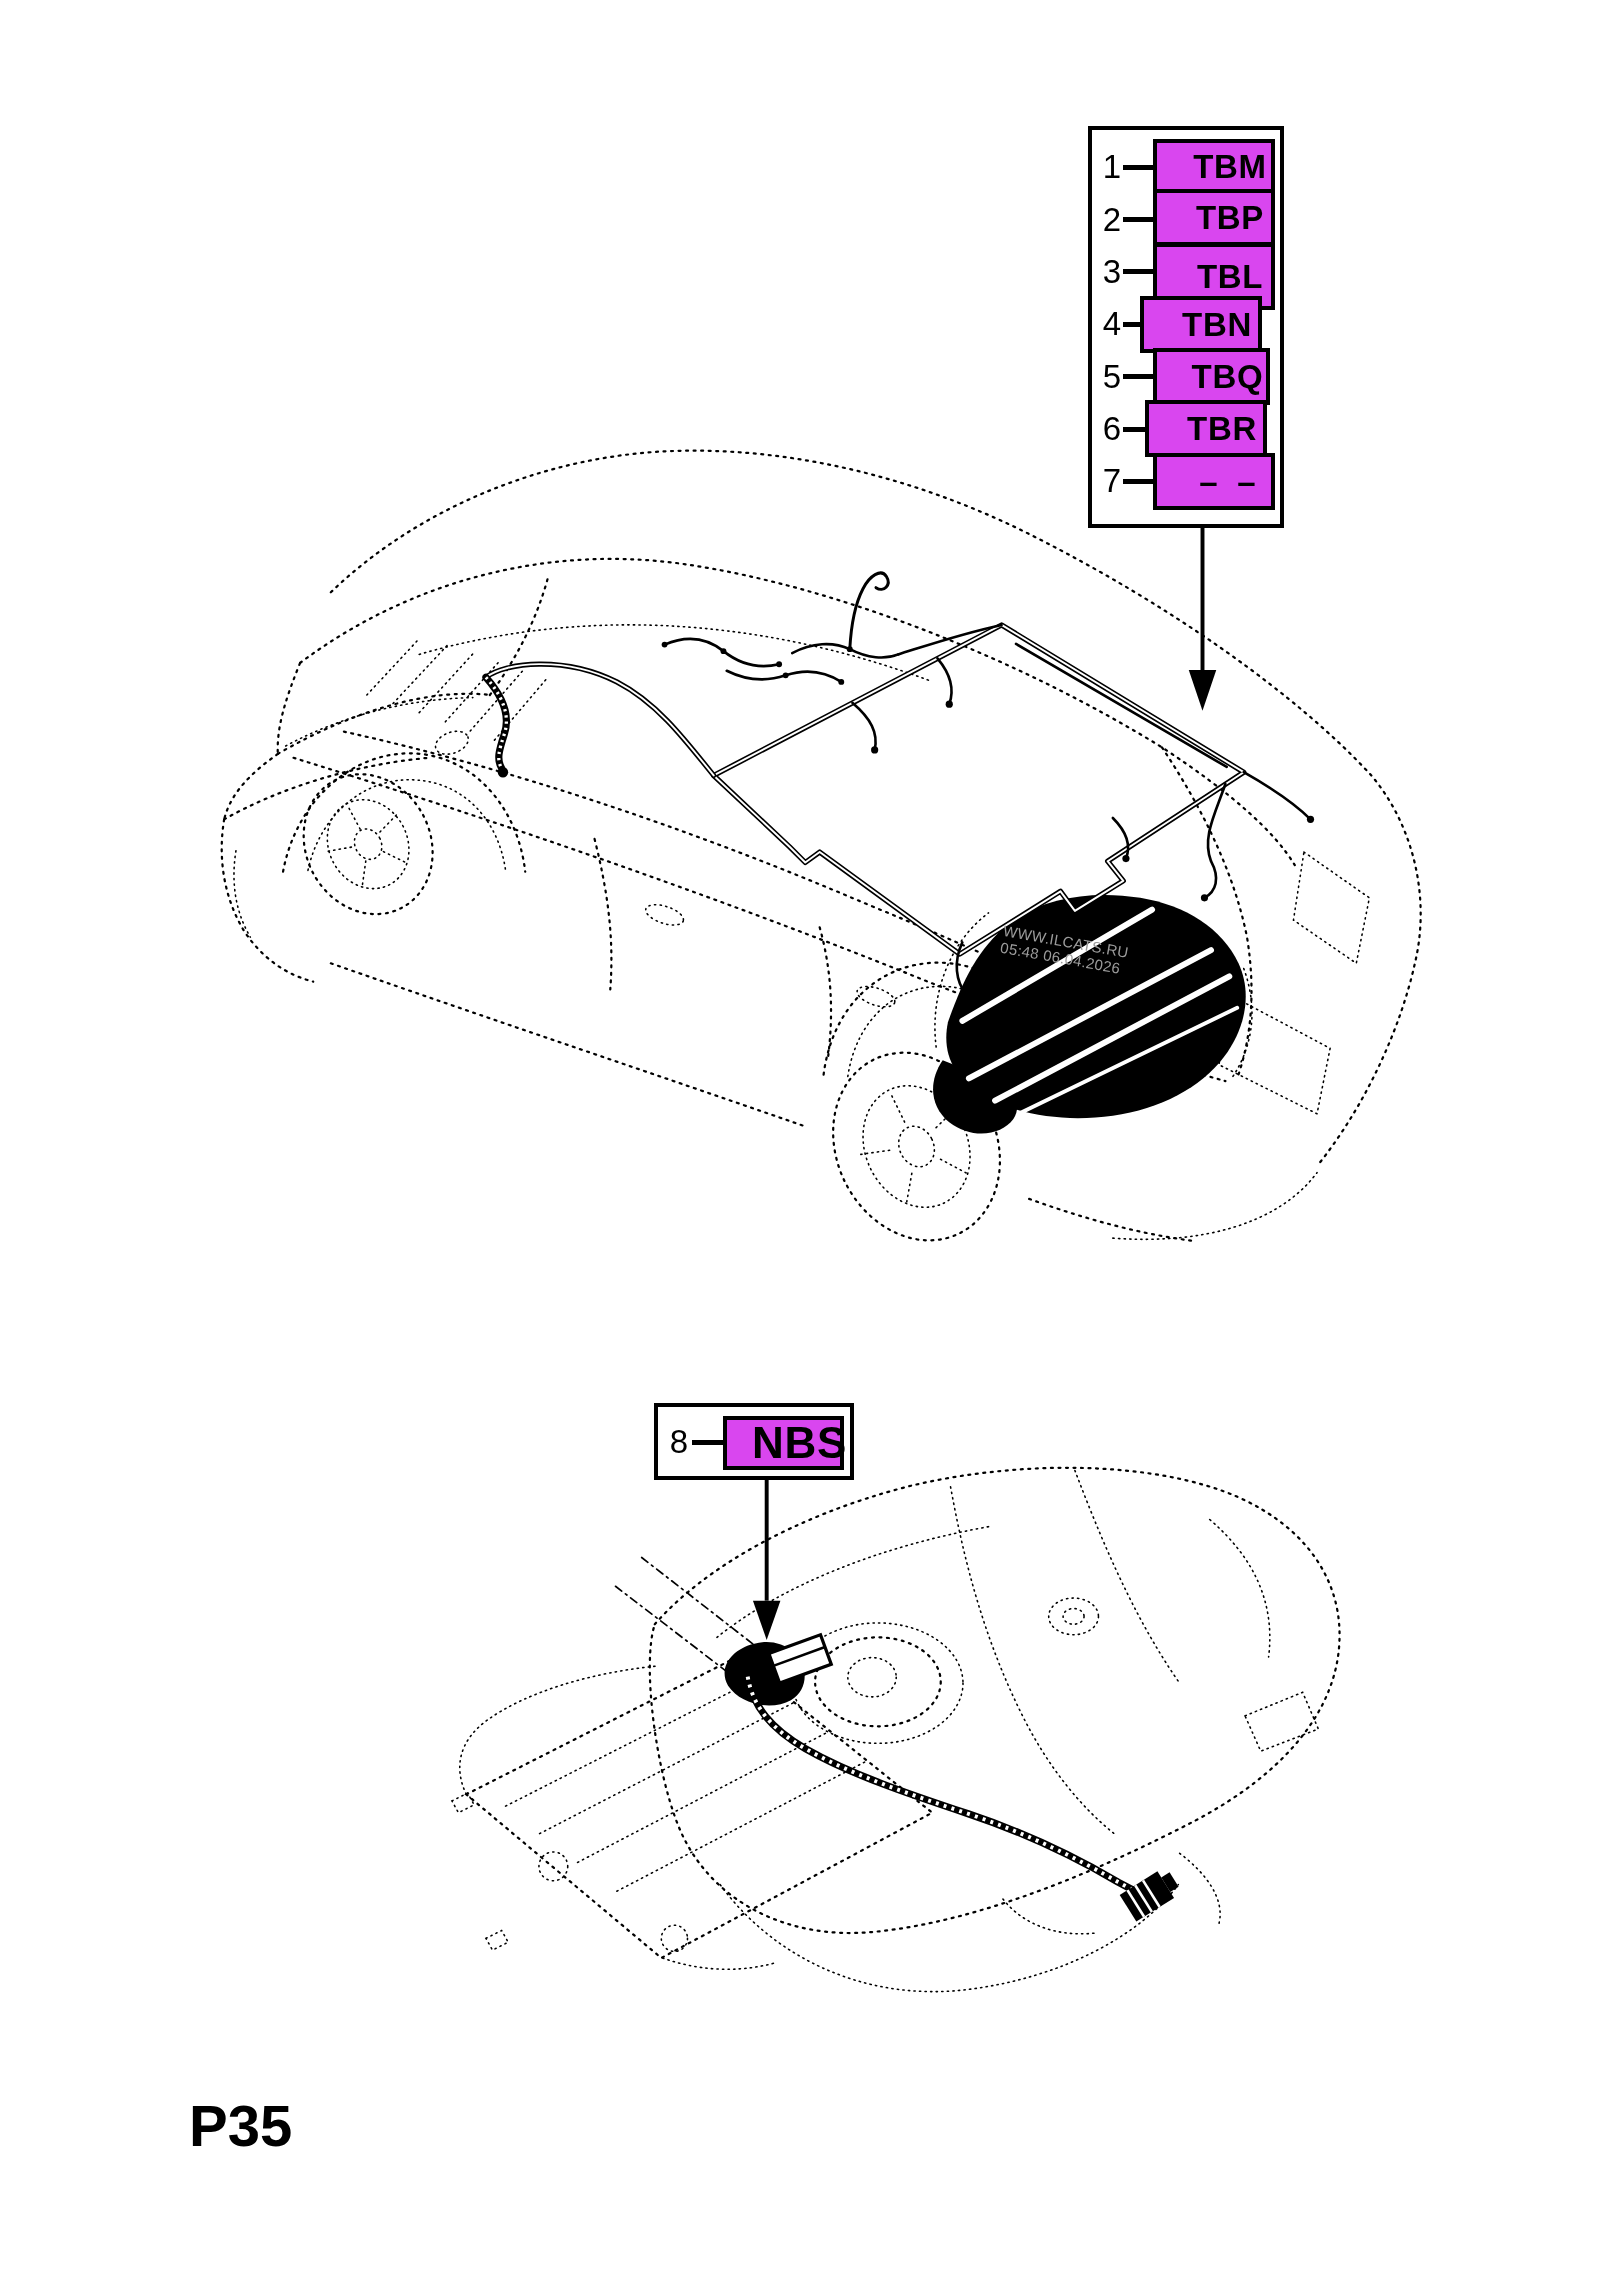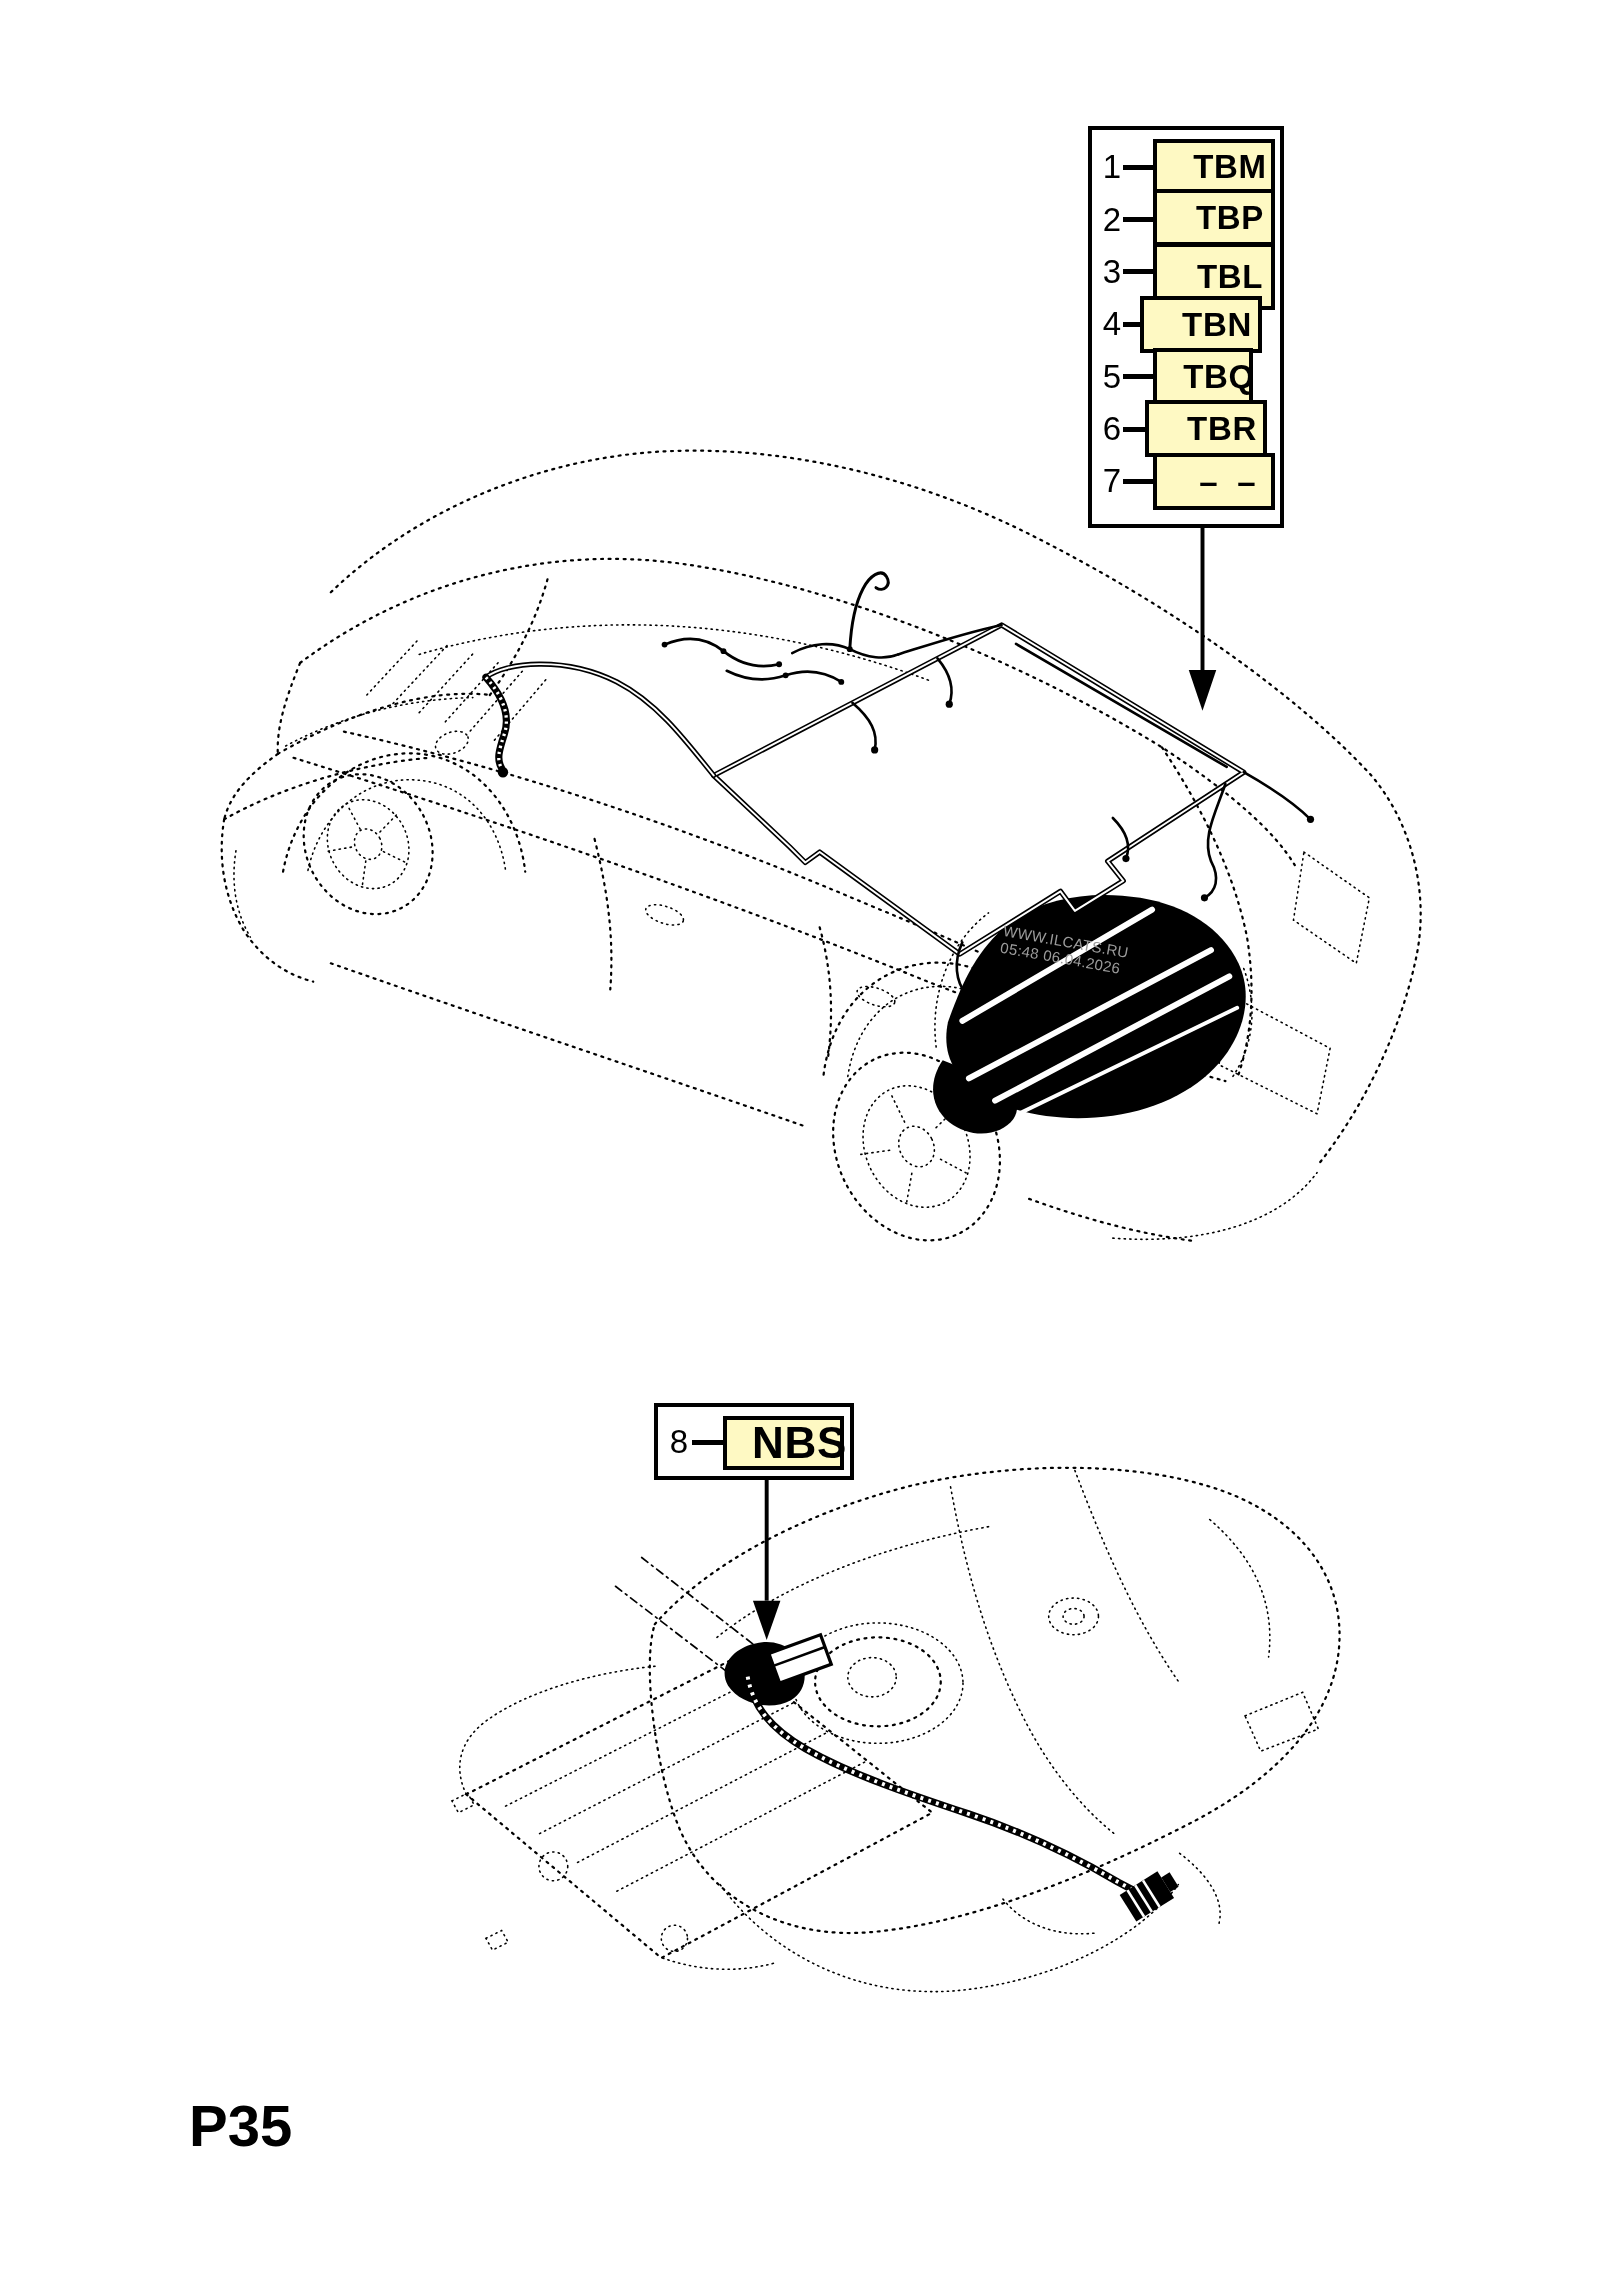--- a/index.html
+++ b/index.html
@@ -26,21 +26,21 @@
   .arrowline{stroke:#000;stroke-width:6;fill:none;}
   .arrowhead{fill:#000;stroke:none;}
   .blob{fill:#000;stroke:none;}
   .streak{stroke:#fff;stroke-width:9;stroke-linecap:round;fill:none;}
 
   
   .legendbox{
     position:absolute;box-sizing:border-box;border:4.6px solid #000;background:#fff;
   }
   .codebox{
-    position:absolute;box-sizing:border-box;border:4.6px solid #000;background:#fef9c3;
+    position:absolute;box-sizing:border-box;border:4.6px solid #000;background:#d946ef;
     display:flex;align-items:center;justify-content:center;
     font-weight:bold;font-size:33px;letter-spacing:0.7px;padding-left:32px;
   }
   .legnum{
     position:absolute;height:34px;line-height:34px;font-size:33px;text-align:right;
   }
   .tick{position:absolute;height:4.6px;background:#000;}
 
   #watermark{
     position:absolute;left:1005px;top:922px;
@@ -272,21 +272,21 @@
     <span class="legnum" style="left:0;width:29px;top:125px;">3</span>
     <div class="tick" style="left:31px;width:29.5px;top:139px;"></div>
     <div class="codebox" style="left:61px;top:113px;width:122px;height:67px;">TBL</div>
 
     <span class="legnum" style="left:0;width:29px;top:177px;">4</span>
     <div class="tick" style="left:31px;width:29.5px;top:192px;"></div>
     <div class="codebox" style="left:48px;top:166px;width:122px;height:57px;">TBN</div>
 
     <span class="legnum" style="left:0;width:29px;top:230px;">5</span>
     <div class="tick" style="left:31px;width:29.5px;top:244px;"></div>
-    <div class="codebox" style="left:61px;top:218px;width:100px;height:57px;">TBQ</div>
+    <div class="codebox" style="left:61px;top:218px;width:117px;height:57px;">TBQ</div>
 
     <span class="legnum" style="left:0;width:29px;top:282px;">6</span>
     <div class="tick" style="left:31px;width:29.5px;top:297px;"></div>
     <div class="codebox" style="left:53px;top:270px;width:122px;height:57px;">TBR</div>
 
     <span class="legnum" style="left:0;width:29px;top:334px;">7</span>
     <div class="tick" style="left:31px;width:29.5px;top:349px;"></div>
     <div class="codebox" style="left:61px;top:323px;width:122px;height:57px;letter-spacing:5.2px;">– –</div>
   </div>
 

